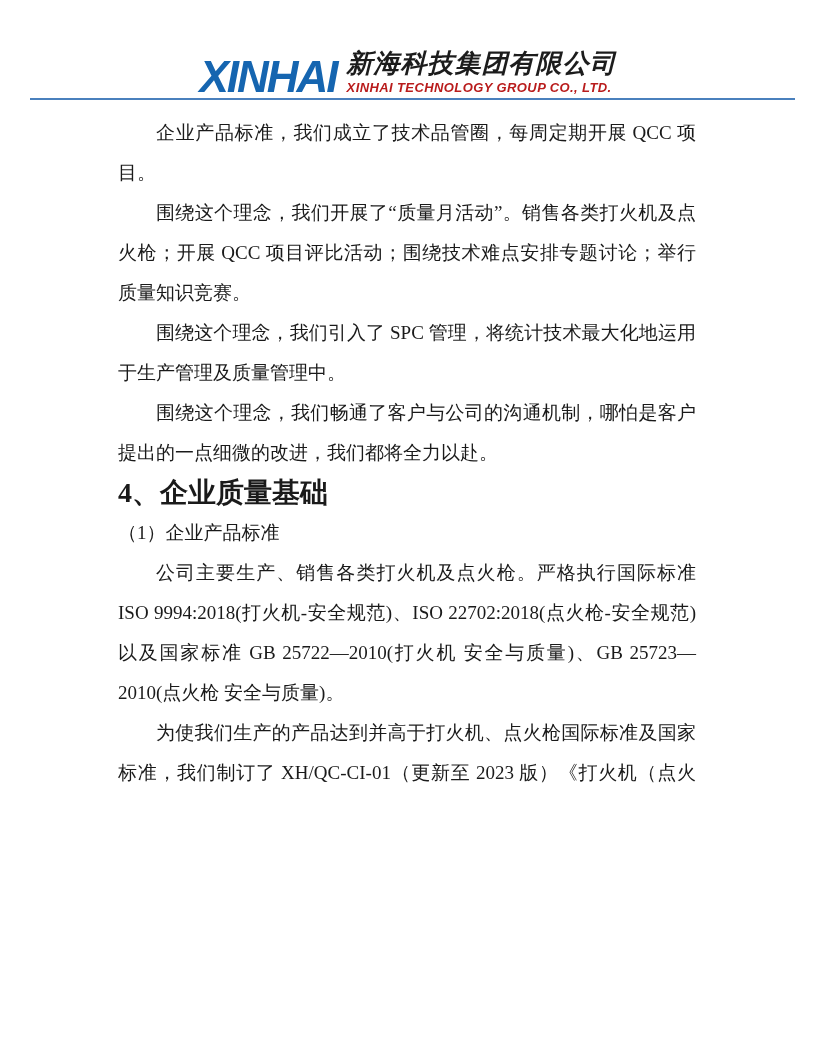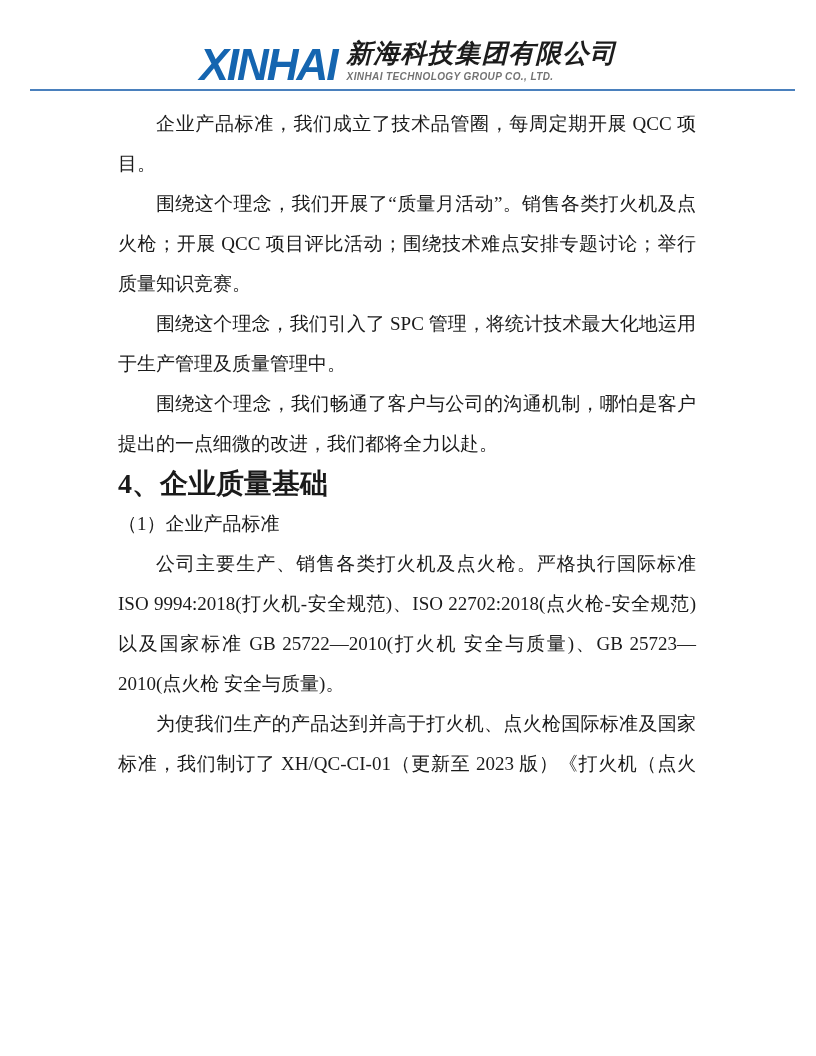--- a/index.html
+++ b/index.html
@@ -5,21 +5,21 @@
   html, body {
     margin: 0;
     padding: 0;
     background: #ffffff;
   }
   .page {
     position: relative;
     width: 816px;
     height: 784px;
     background: #ffffff;
-    margin: 0 auto;
+    margin: 9px auto;
     overflow: hidden;
     font-family: "Liberation Serif", serif;
     color: #1a1a1a;
   }
 
   
   .logo-row {
     position: absolute;
     top: 42px;
     left: 0;
@@ -37,38 +37,38 @@
     line-height: 0.82;
     letter-spacing: -2px;
     color: #1565b0;
   }
   .logo-right {
     display: flex;
     flex-direction: column;
     padding-bottom: 1px;
   }
   .logo-cn {
-    font-family: Liberation Mono, monospace;
+    font-family: Liberation Serif, serif;
     font-style: italic;
     font-weight: bold;
     font-size: 26px;
     line-height: 1;
     letter-spacing: 1px;
     color: #1c1c1c;
     white-space: nowrap;
   }
   .logo-en {
     font-family: "Liberation Sans", sans-serif;
     font-style: italic;
     font-weight: bold;
-    font-size: 10px;
+    font-size: 13px;
     line-height: 1;
     margin-top: 4px;
     letter-spacing: 0.4px;
-    color: #737373;
+    color: #b91c1c;
     white-space: nowrap;
   }
   .header-rule {
     position: absolute;
     top: 89px;
     left: 30px;
     width: 765px;
     height: 2px;
     background: #4a80bd;
   }

